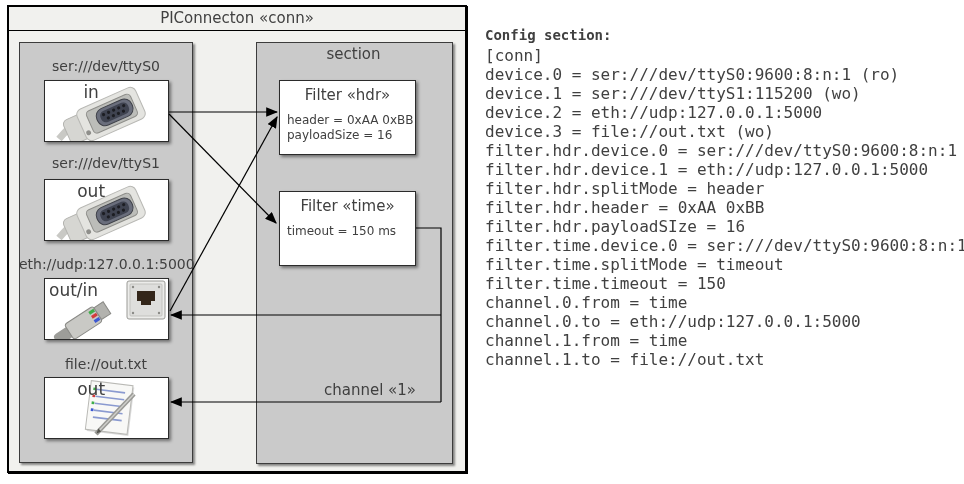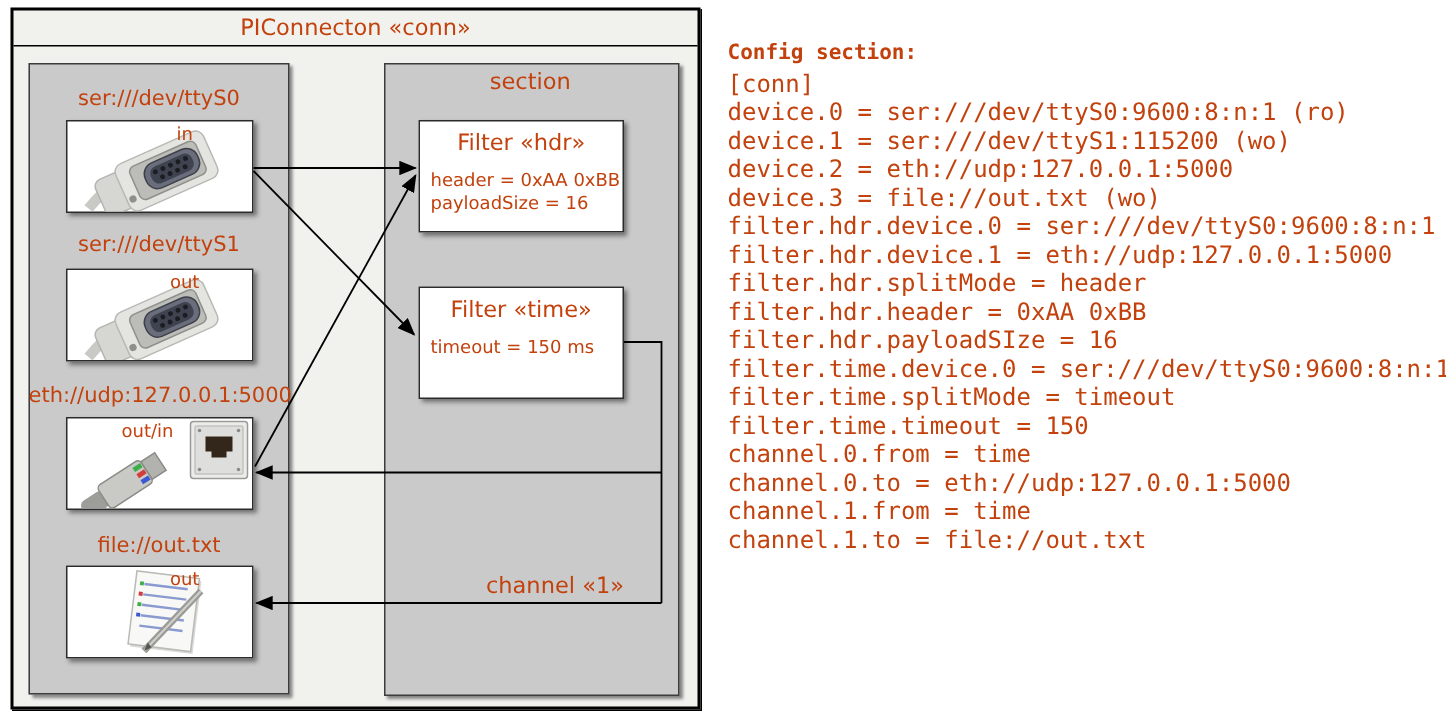--- a/index.html
+++ b/index.html
@@ -1,36 +1,36 @@
 <!DOCTYPE html>
 <html><head>
 <meta charset="utf-8">
 <style>
   html,body{margin:0;padding:0;background:#fff;}
   .stage{position:relative;width:964px;height:484px;background:#ffffff;overflow:hidden;
-         font-family:"DejaVu Sans",sans-serif;color:#c2410c;}
+         font-family:"DejaVu Sans",sans-serif;color:#404040;}
 
   
   .outer-box{position:absolute;left:7px;top:5px;width:456px;height:464px;
              background:#f1f1ee;border:2px solid #000;box-shadow:1px 1px 0 #000;}
   .diagram-title{position:absolute;left:9px;top:7px;width:456px;height:23px;line-height:23px;
                  text-align:center;font-size:15px;border-bottom:1px solid #000;}
 
   
   .panel{position:absolute;background:#cacaca;border:1px solid #3c3c3c;
          box-shadow:2px 2px 2px rgba(0,0,0,0.45);}
   #devices-panel{left:19px;top:42px;width:172px;height:419px;}
   #filters-panel{left:256px;top:42px;width:195px;height:420px;}
   .filters-title{position:absolute;left:256px;top:45px;width:195px;text-align:center;font-size:15px;}
 
   
   .device-label{position:absolute;left:19px;width:174px;text-align:center;font-size:14px;}
   .device-box{position:absolute;left:44px;width:123px;height:60px;background:#fff;
               border:1px solid #2b2b2b;box-shadow:2px 2px 3px rgba(0,0,0,0.45);}
-  .dir-label{position:absolute;top:1px;left:0;width:75%;text-align:center;font-size:12px;padding-left:32px;}
+  .dir-label{position:absolute;top:1px;left:0;width:75%;text-align:center;font-size:17px;}
   .dir-label.corner{left:4px;width:auto;text-align:center;}
   .dev-icon{position:absolute;left:0;top:0;width:123px;height:60px;}
 
   
   .filter-box{position:absolute;left:279px;width:135px;height:73px;background:#fff;
               border:1px solid #2b2b2b;box-shadow:2px 2px 3px rgba(0,0,0,0.45);}
   .filter-title{margin-top:5px;text-align:center;font-size:15px;}
   .filter-props{position:absolute;left:7px;top:32px;font-size:12px;line-height:15px;}
 
   

